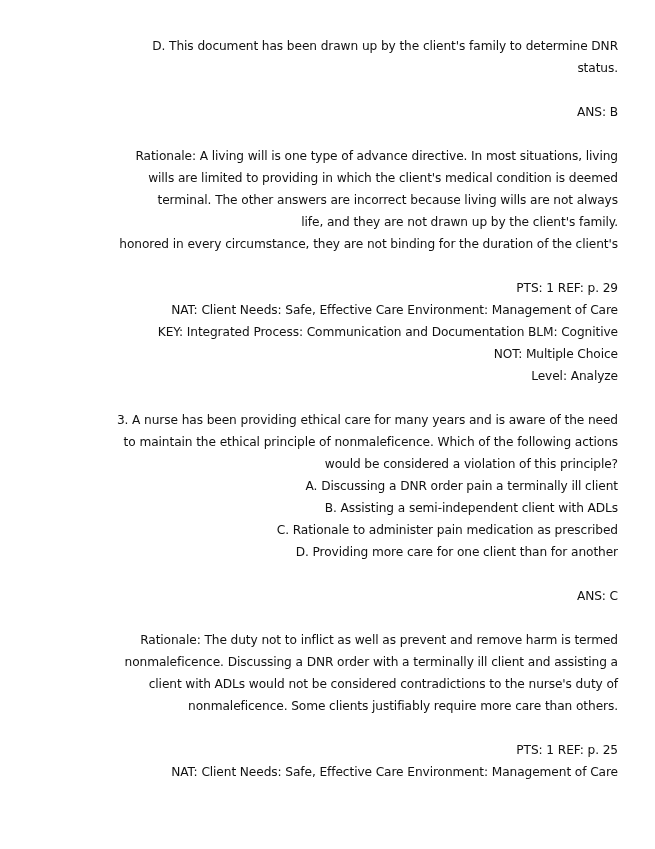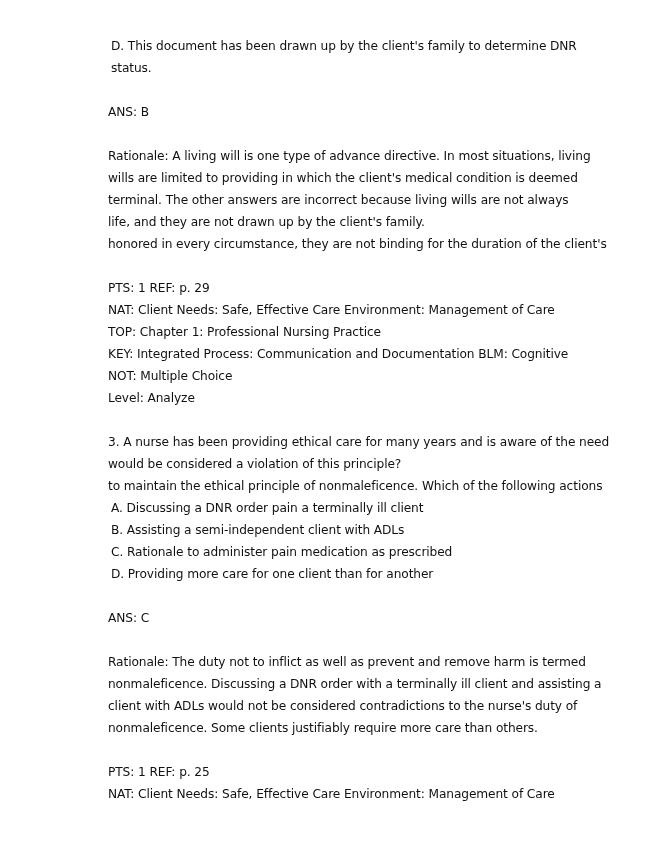--- a/index.html
+++ b/index.html
@@ -2,21 +2,21 @@
 <html><head>
 <meta charset="utf-8">
 <style>
   html, body { margin: 0; padding: 0; background: #ffffff; }
   body {
     width: 655px; height: 849px; overflow: hidden; position: relative;
     font-family: "DejaVu Sans", sans-serif; font-size: 12.2px; color: #111111;
     letter-spacing: -0.1px;
   }
   .page { position: absolute; left: 108px; top: 35px; width: 510px; }
-  .line { height: 22px; line-height: 22px; white-space: nowrap; }
+  .line { height: 22px; line-height: 22px; white-space: nowrap; text-align: right; }
   .opt { padding-left: 3px; }
   .gap { height: 22px; }
 </style>
 </head>
 <body>
 
 <div class="page">
 
   <div>
     <div class="line opt">D. This document has been drawn up by the client's family to determine DNR</div>
@@ -31,31 +31,30 @@
     <div class="line">wills are limited to providing in which the client's medical condition is deemed</div>
     <div class="line">terminal. The other answers are incorrect because living wills are not always</div>
     <div class="line">life, and they are not drawn up by the client's family.</div>
     <div class="line">honored in every circumstance, they are not binding for the duration of the client's</div>
   </div>
   <div class="gap"></div>
 
   <div>
     <div class="line">PTS: 1 REF: p. 29</div>
     <div class="line">NAT: Client Needs: Safe, Effective Care Environment: Management of Care</div>
-    <div class="line">TOP: Chapter 1: Professional Nursing Practice</div>
     <div class="line">KEY: Integrated Process: Communication and Documentation BLM: Cognitive</div>
     <div class="line">NOT: Multiple Choice</div>
     <div class="line">Level: Analyze</div>
   </div>
   <div class="gap"></div>
 
   <div>
     <div class="line">3. A nurse has been providing ethical care for many years and is aware of the need</div>
+    <div class="line">to maintain the ethical principle of nonmaleficence. Which of the following actions</div>
     <div class="line">would be considered a violation of this principle?</div>
-    <div class="line">to maintain the ethical principle of nonmaleficence. Which of the following actions</div>
   </div>
   <div>
     <div class="line opt">A. Discussing a DNR order pain a terminally ill client</div>
     <div class="line opt">B. Assisting a semi-independent client with ADLs</div>
     <div class="line opt">C. Rationale to administer pain medication as prescribed</div>
     <div class="line opt">D. Providing more care for one client than for another</div>
   </div>
   <div class="gap"></div>
   <div class="line">ANS: C</div>
   <div class="gap"></div>

